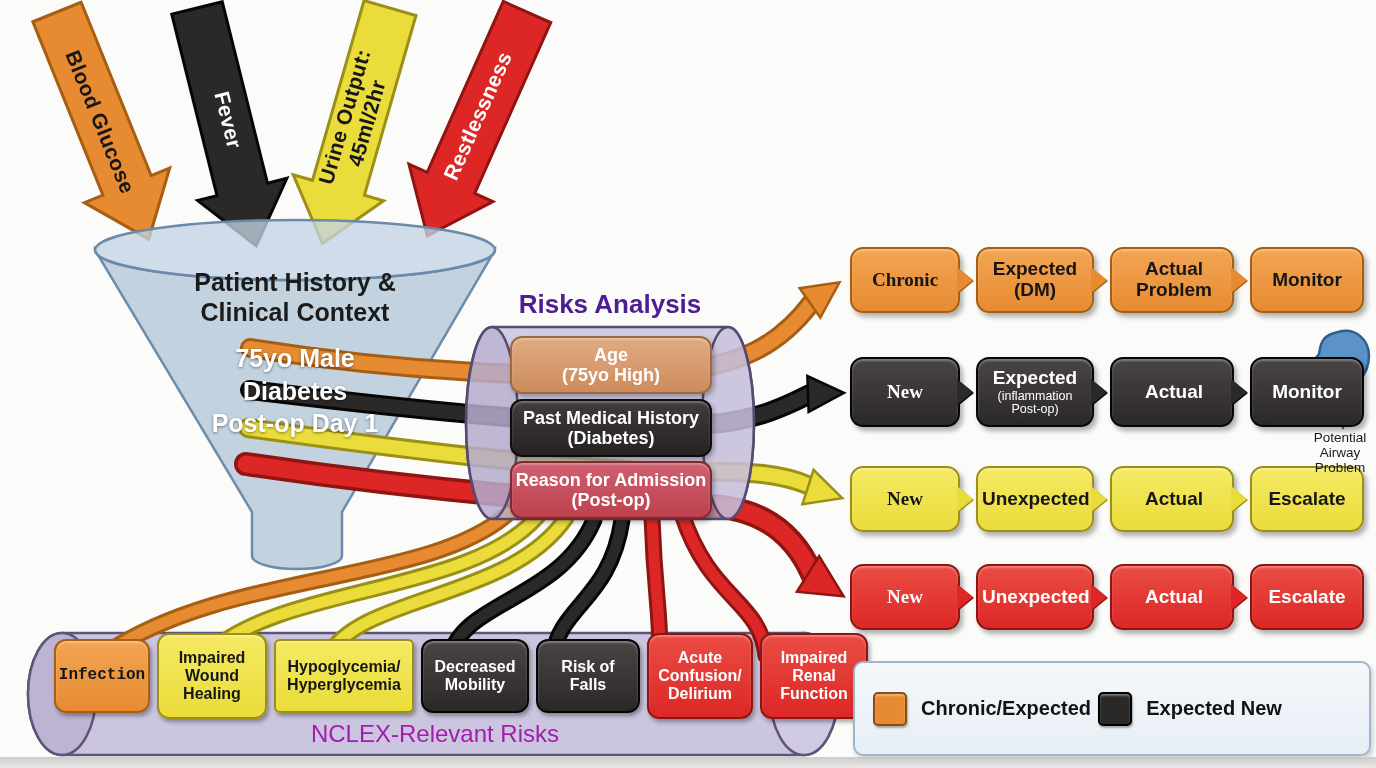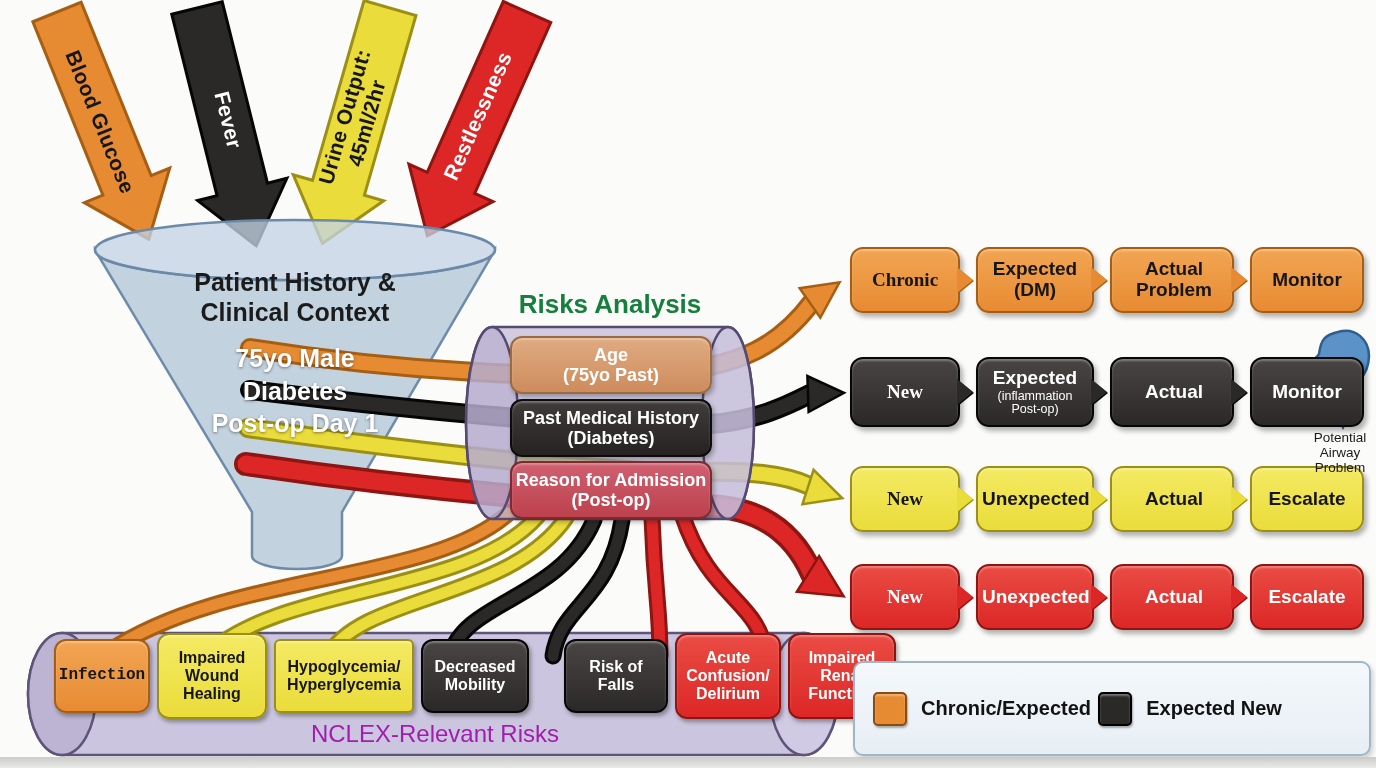--- a/index.html
+++ b/index.html
@@ -28,21 +28,21 @@
   }
   .funnel-details{
     left:195px;top:342px;width:200px;text-align:center;
     font-size:25px;font-weight:bold;color:#fff;line-height:1.3;
     text-shadow:0 1px 3px rgba(0,0,0,.45);
   }
 
   
   .ra-title{
     left:495px;top:289px;width:230px;text-align:center;
-    font-size:26px;font-weight:bold;color:#15803d;
+    font-size:26px;font-weight:bold;color:#4c1d95;
   }
   .ra-box{
     position:absolute;z-index:3;left:510px;width:198px;height:54px;
     border-radius:12px;display:flex;flex-direction:column;justify-content:center;
     text-align:center;color:#fff;font-weight:bold;font-size:18px;line-height:1.12;
     box-shadow:2px 3px 5px rgba(0,0,0,.3), inset 0 2px 2px rgba(255,255,255,.28);
   }
   .ra-age{top:336px;background:linear-gradient(#e0ab82,#cd8c5c);border:2.5px solid #9b6a42;}
   .ra-pmh{top:399px;background:linear-gradient(#413c3c,#262222);border:2.5px solid #0c0c0c;}
   .ra-adm{top:461px;background:linear-gradient(#d06070,#bc414d);border:2.5px solid #7e2a31;}
@@ -83,21 +83,21 @@
     text-align:center;font-size:16px;font-weight:bold;line-height:1.12;
     min-height:62px;padding:4px 3px;
     border:2.5px solid var(--bd);background:linear-gradient(var(--bxl),var(--bx));color:var(--tc);
     box-shadow:2px 3px 4px rgba(0,0,0,.35), inset 0 2px 2px rgba(255,255,255,.3);
   }
   .cat-chronic      {--bx:#e78b33;--bxl:#f2a552;--bd:#a65e12;--tc:#161616;}
   .cat-acute        {--bx:#eadc3a;--bxl:#f4ea63;--bd:#9c8f15;--tc:#161616;}
   .cat-expected-new {--bx:#2b2828;--bxl:#4a4545;--bd:#060606;--tc:#ffffff;}
   .cat-high-priority{--bx:#dc2726;--bxl:#ea4c44;--bd:#8e1511;--tc:#ffffff;}
   .nw1{width:86px;font-family:Liberation Mono, monospace;}.nw2{width:100px;min-height:74px;}.nw3{width:130px;border-radius:6px;}
-  .nw4{width:98px;}.nw5{width:94px;margin-left:28px;}.nw6{width:96px;min-height:74px;}.nw7{width:98px;min-height:74px;}
+  .nw4{width:98px;}.nw5{width:94px;}.nw6{width:96px;min-height:74px;}.nw7{width:98px;min-height:74px;}
   .nclex-title{
     left:60px;top:720px;width:750px;text-align:center;z-index:3;
     font-size:24px;font-weight:normal;color:#a21caf;
   }
 
   
   .legend{
     position:absolute;left:853px;top:661px;width:518px;height:95px;z-index:3;
     background:linear-gradient(#f4f8fb,#e7eef5);border:2px solid #9fb6c9;border-radius:10px;
     box-shadow:2px 3px 5px rgba(0,0,0,.18);
@@ -202,21 +202,21 @@
 <div class="ov funnel-title">Patient History &amp; Clinical Context</div>
 <div class="ov funnel-details">
   <div>75yo Male</div>
   <div>Diabetes</div>
   <div>Post-op Day 1</div>
 </div>
 
 <div class="ov ra-title">Risks Analysis</div>
 <div class="ra-box ra-age">
   <span>Age</span>
-  <span>(75yo Past)</span>
+  <span>(75yo High)</span>
 </div>
 <div class="ra-box ra-pmh">
   <span>Past Medical History</span>
   <span>(Diabetes)</span>
 </div>
 <div class="ra-box ra-adm">
   <span>Reason for Admission</span>
   <span>(Post-op)</span>
 </div>
 

